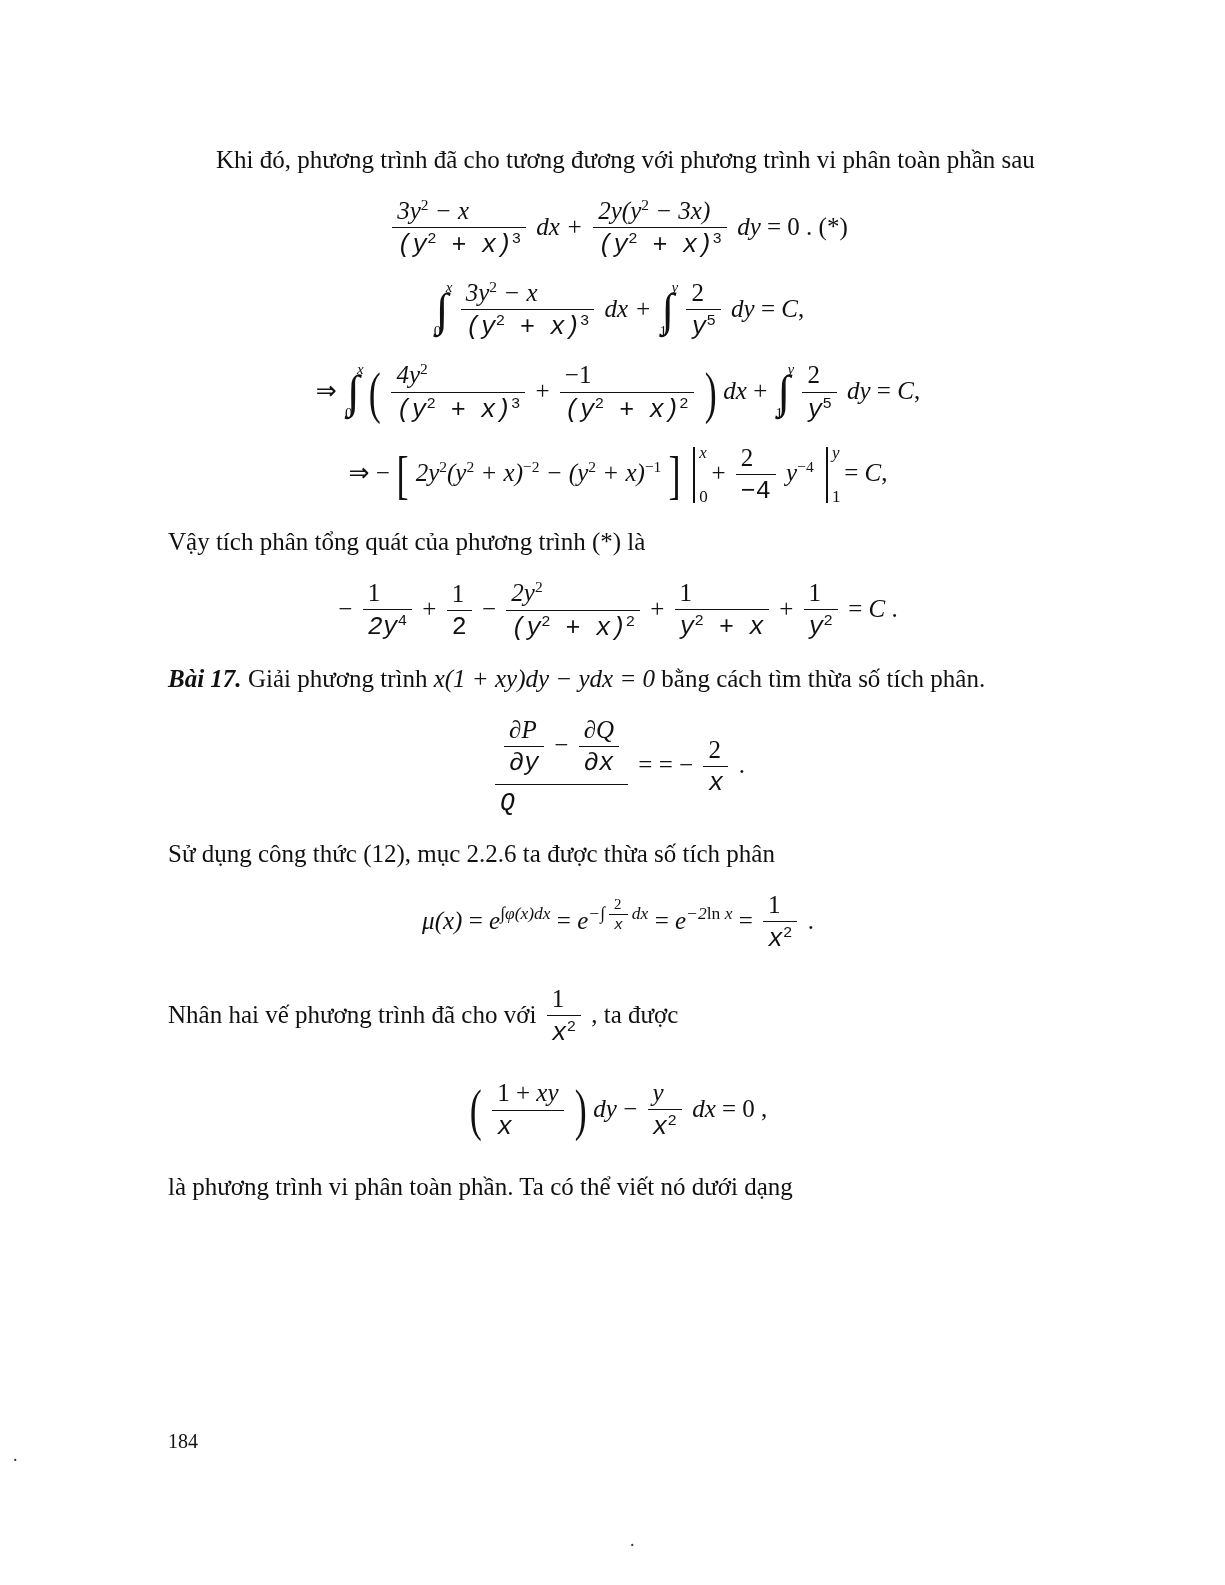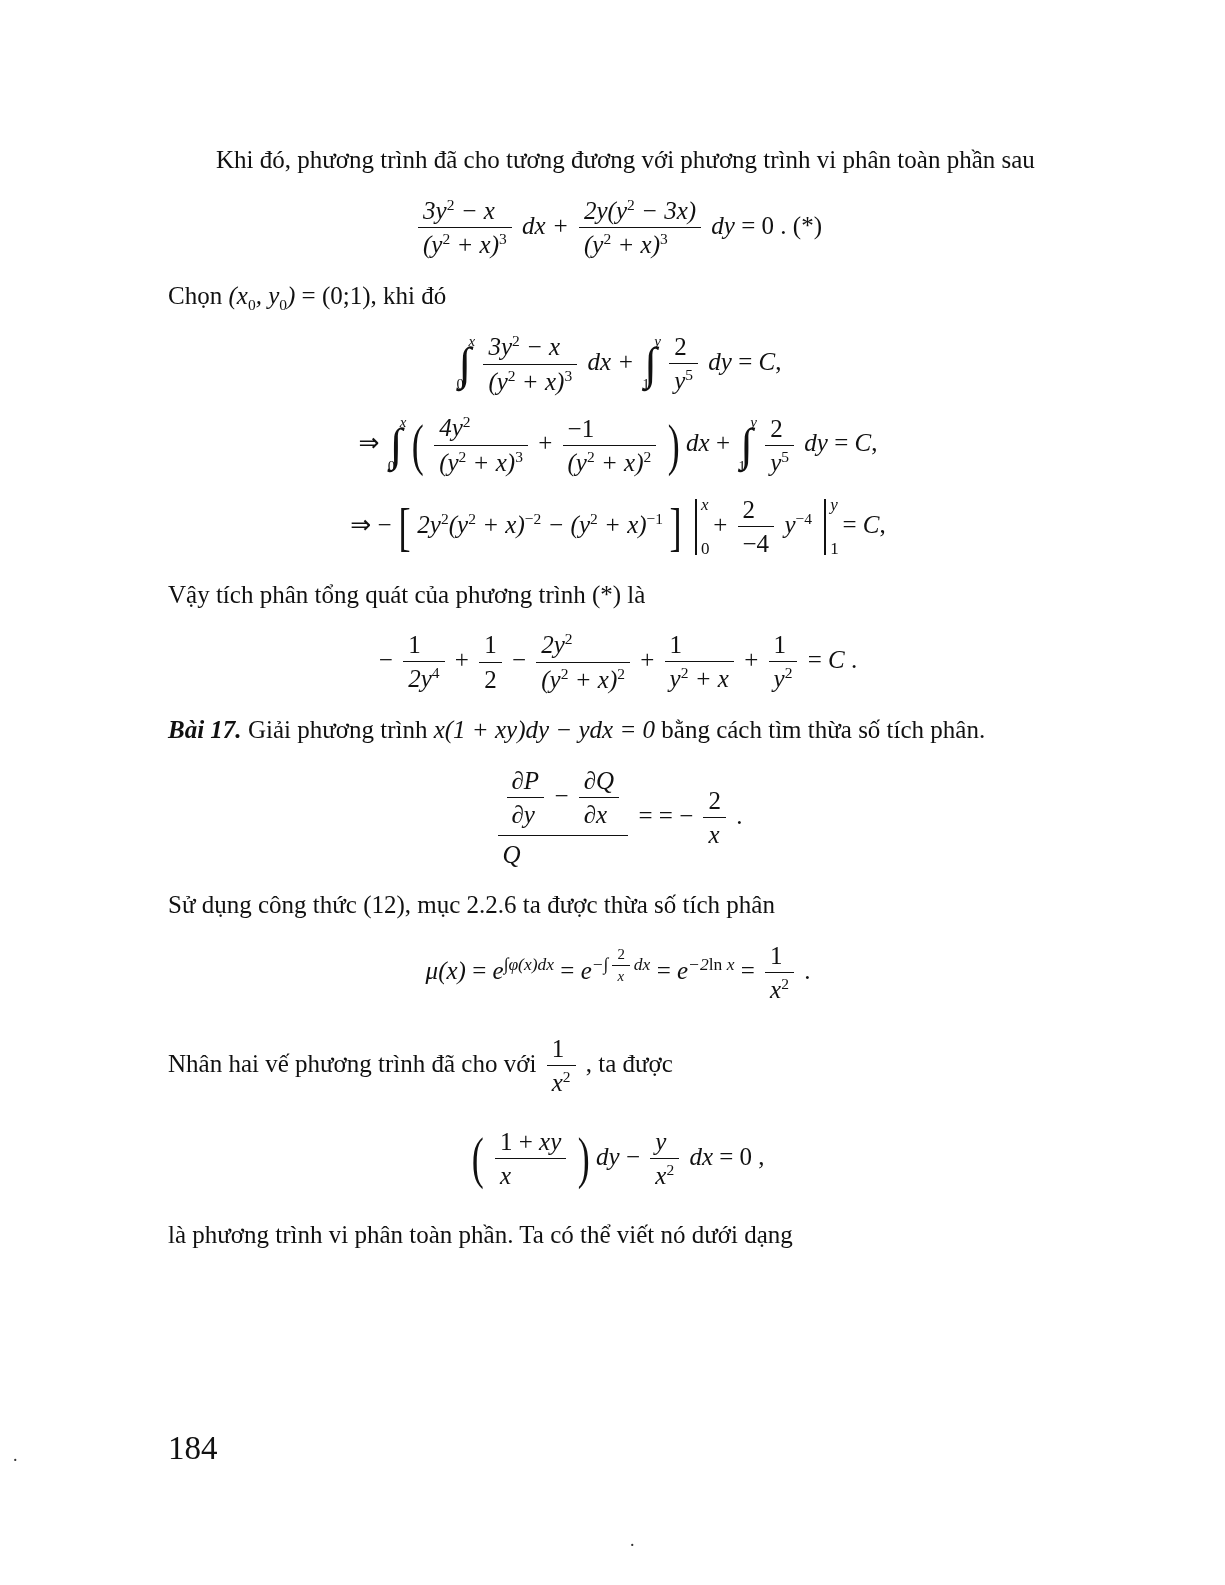--- a/index.html
+++ b/index.html
@@ -60,20 +60,21 @@
   .frac .num {
     display: block;
     padding: 0 5px 1px 5px;
     border-bottom: 1.6px solid #111;
     line-height: 1.25;
   }
   .frac .den {
     display: block;
     padding: 1px 5px 0 5px;
     line-height: 1.3;
+    font-family: Liberation Mono, monospace;
   }
   sup.ex { font-size: 0.62em; vertical-align: super; font-style: italic; }
   sup.exn { font-size: 0.62em; vertical-align: super; font-style: normal; }
   sub.sb { font-size: 0.62em; vertical-align: sub; font-style: normal; }
   .intg {
     display: inline-block;
     position: relative;
     font-size: 46px;
     line-height: 0.7;
     vertical-align: middle;
@@ -139,21 +140,21 @@
     position: absolute;
     left: 10px; bottom: -4px;
     font-size: 17px; font-style: normal;
   }
   .boldit { font-weight: bold; font-style: italic; }
   .it { font-style: italic; }
   .pagenum {
     position: absolute;
     left: 168px;
     top: 1430px;
-    font-size: 33px;
+    font-size: 20px;
   }
   .mark-left {
     position: absolute;
     left: 13px;
     top: 1445px;
     font-size: 18px;
     color: #333;
   }
   .mark-bottom {
     position: absolute;
@@ -180,25 +181,20 @@
         </span>
         <span class="it">dx</span> +
         <span class="frac">
           <span class="num">2<span class="it">y</span>(<span class="it">y</span><sup class="exn">2</sup> − 3<span class="it">x</span>)</span>
           <span class="den">(<span class="it">y</span><sup class="exn">2</sup> + <span class="it">x</span>)<sup class="exn">3</sup></span>
         </span>
         <span class="it">dy</span> <span class="up">= 0 . (*)</span>
       </span>
     </div>
 
-    <p class="para">
-      <span>Chọn</span>
-      <span class="math nowrap">(<span class="it">x</span><sub class="sb">0</sub>, <span class="it">y</span><sub class="sb">0</sub>)</span>
-      <span>= (0;1), khi đó</span>
-    </p>
 
     <div class="eq">
       <span class="eq-inner math">
         <span class="intg">∫<span class="lim-top"><span class="it">x</span></span><span class="lim-bot">0</span></span>
         <span class="frac">
           <span class="num">3<span class="it">y</span><sup class="exn">2</sup> − <span class="it">x</span></span>
           <span class="den">(<span class="it">y</span><sup class="exn">2</sup> + <span class="it">x</span>)<sup class="exn">3</sup></span>
         </span>
         <span class="it">dx</span> +
         <span class="intg">∫<span class="lim-top"><span class="it">y</span></span><span class="lim-bot">1</span></span>

